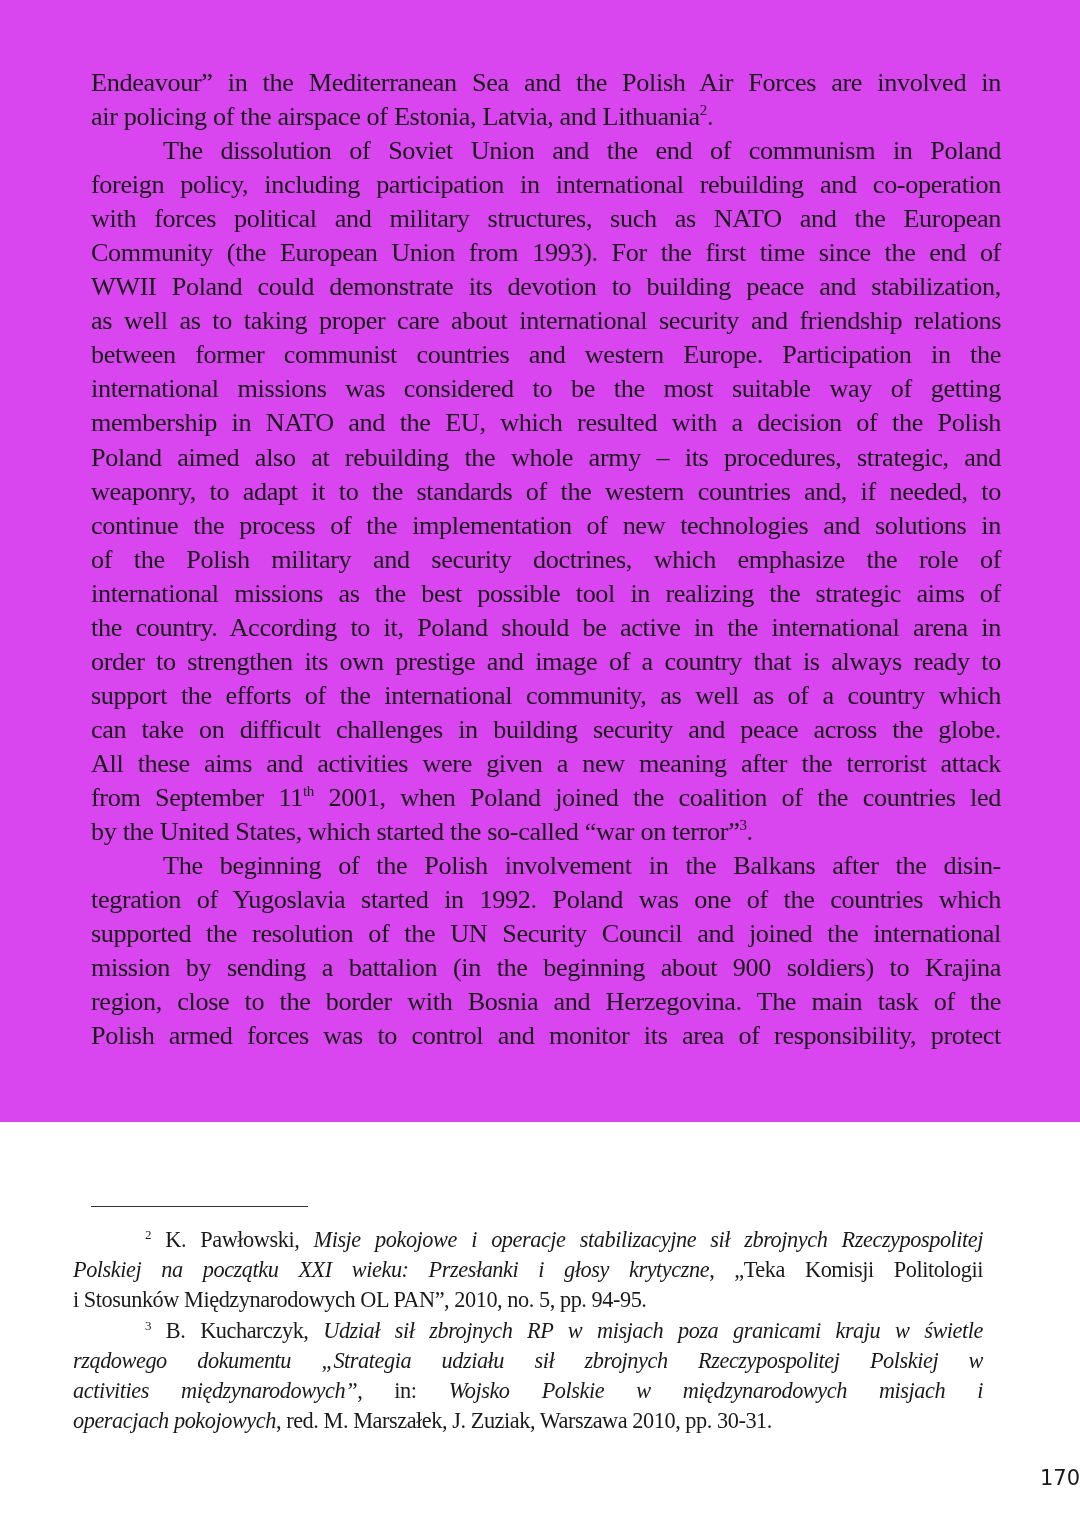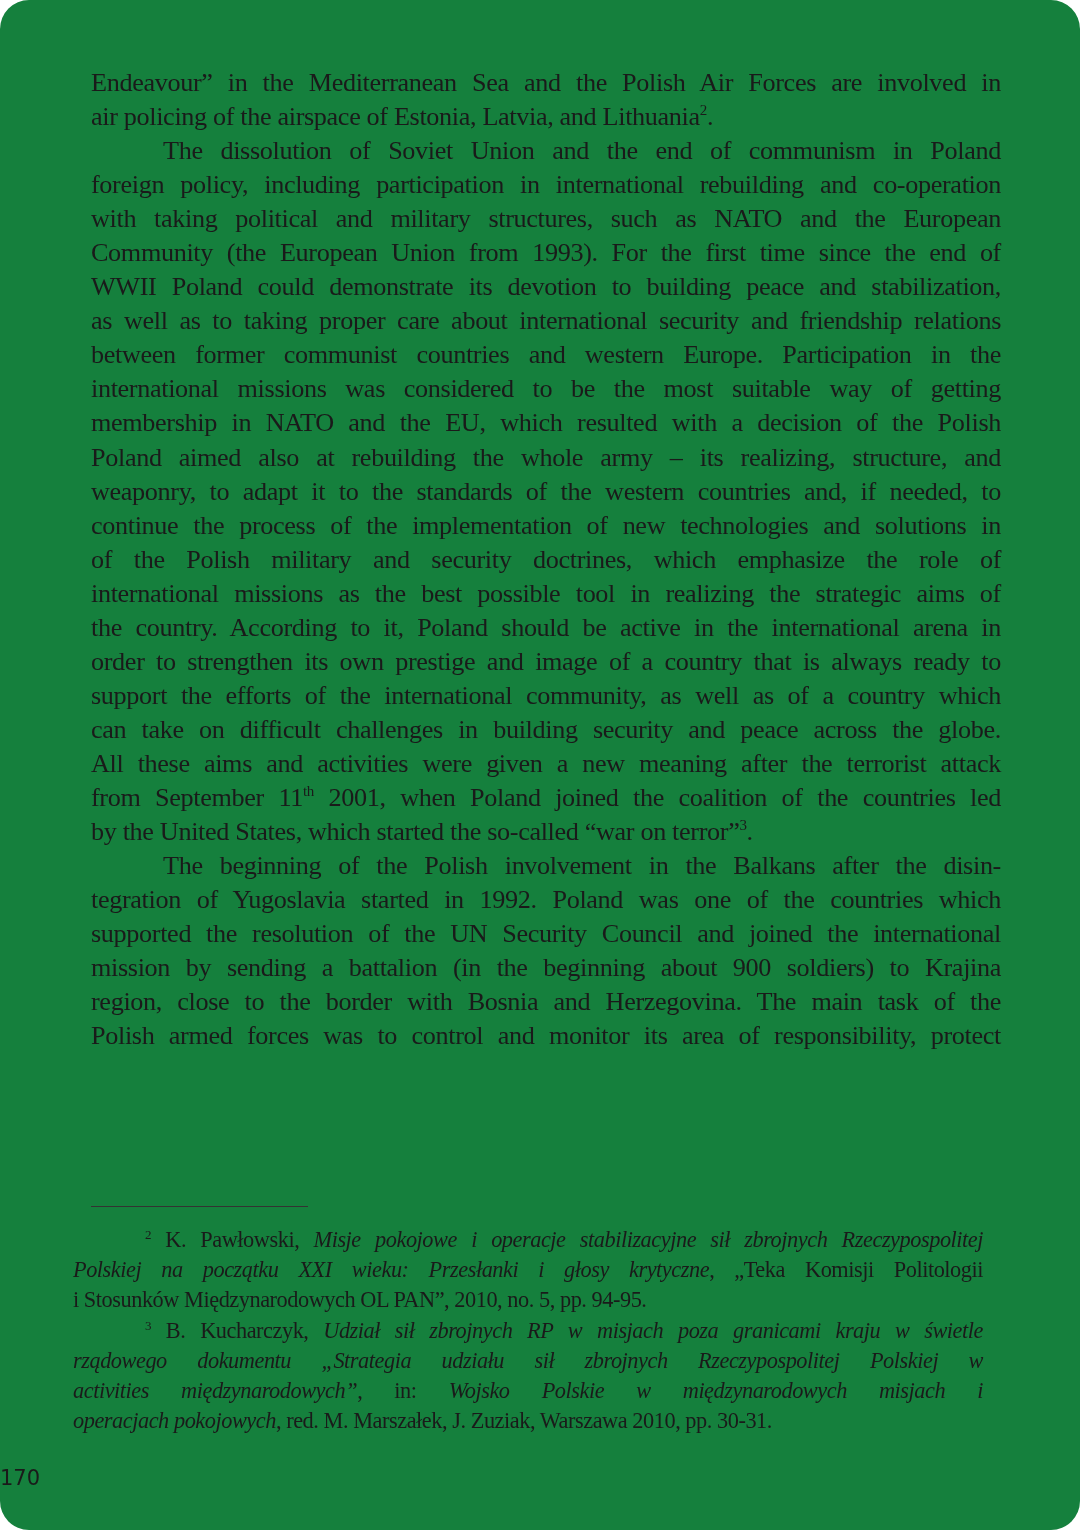--- a/index.html
+++ b/index.html
@@ -1,17 +1,17 @@
 <!DOCTYPE html>
 <html><head>
   <meta charset="utf-8">
   <style>
     html, body { margin: 0; padding: 0; background: #ffffff; }
     body { width: 1080px; height: 1530px; position: relative; overflow: hidden; }
-    .page { position: absolute; left: 0; top: 0; width: 1080px; height: 1530px; background: #15803d; border-radius: 29px; }
+    .page { position: absolute; left: 0; top: 0; width: 1080px; height: 1122px; background: #d946ef; }
     .body-text {
       position: absolute; left: 91px; top: 66px; width: 910px;
       font-family: "Liberation Serif", serif; font-size: 26.2px; color: #1a1a1a;
       letter-spacing: -0.35px;
     }
     .line {
       height: 34.05px; line-height: 34.05px; white-space: nowrap;
       text-align: justify; text-align-last: justify; overflow: visible;
     }
     .line.last { text-align-last: left; }
@@ -28,42 +28,42 @@
     }
     .fline {
       height: 30.2px; line-height: 30.2px; white-space: nowrap;
       text-align: justify; text-align-last: justify;
     }
     .fline.last { text-align-last: left; }
     .fline.indent { padding-left: 72px; }
     .fline sup { font-size: 13px; vertical-align: 8px; }
     i { font-style: italic; }
     .page-number {
-      position: absolute; left: 0; width: 1080px; top: 1466px; text-align: left;
+      position: absolute; left: 0; width: 1080px; top: 1466px; text-align: right;
       font-family: "DejaVu Sans", sans-serif; font-size: 21px; color: #1a1a1a;
     }
   </style>
 </head>
 <body>
 
 <div class="page">
 
   <div class="body-text">
     <div class="line">Endeavour” in the Mediterranean Sea and the Polish Air Forces are involved in</div>
     <div class="line last"><span>air policing of the airspace of Estonia, Latvia, and Lithuania</span><sup>2</sup><span>.</span></div>
     <div class="line indent">The dissolution of Soviet Union and the end of communism in Poland</div>
     <div class="line">foreign policy, including participation in international rebuilding and co-operation</div>
-    <div class="line">with taking political and military structures, such as NATO and the European</div>
+    <div class="line">with forces political and military structures, such as NATO and the European</div>
     <div class="line">Community (the European Union from 1993). For the first time since the end of</div>
     <div class="line">WWII Poland could demonstrate its devotion to building peace and stabilization,</div>
     <div class="line">as well as to taking proper care about international security and friendship relations</div>
     <div class="line">between former communist countries and western Europe. Participation in the</div>
     <div class="line">international missions was considered to be the most suitable way of getting</div>
     <div class="line">membership in NATO and the EU, which resulted with a decision of the Polish</div>
-    <div class="line">Poland aimed also at rebuilding the whole army – its realizing, structure, and</div>
+    <div class="line">Poland aimed also at rebuilding the whole army – its procedures, strategic, and</div>
     <div class="line">weaponry, to adapt it to the standards of the western countries and, if needed, to</div>
     <div class="line">continue the process of the implementation of new technologies and solutions in</div>
     <div class="line">of the Polish military and security doctrines, which emphasize the role of</div>
     <div class="line">international missions as the best possible tool in realizing the strategic aims of</div>
     <div class="line">the country. According to it, Poland should be active in the international arena in</div>
     <div class="line">order to strengthen its own prestige and image of a country that is always ready to</div>
     <div class="line">support the efforts of the international community, as well as of a country which</div>
     <div class="line">can take on difficult challenges in building security and peace across the globe.</div>
     <div class="line">All these aims and activities were given a new meaning after the terrorist attack</div>
     <div class="line"><span>from September 11</span><sup>th</sup><span> 2001, when Poland joined the coalition of the countries led</span></div>

